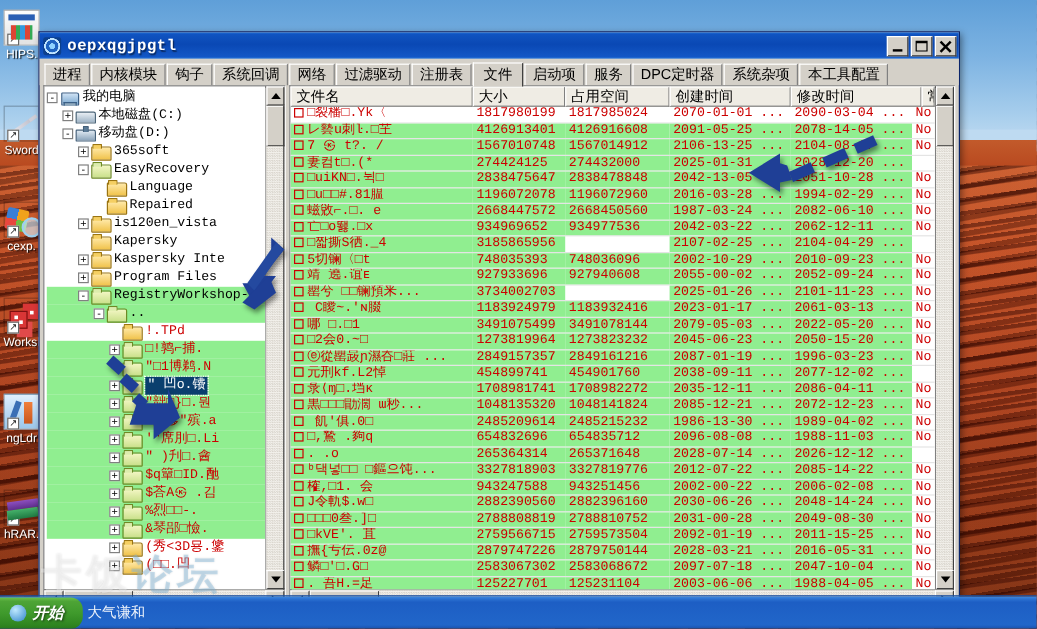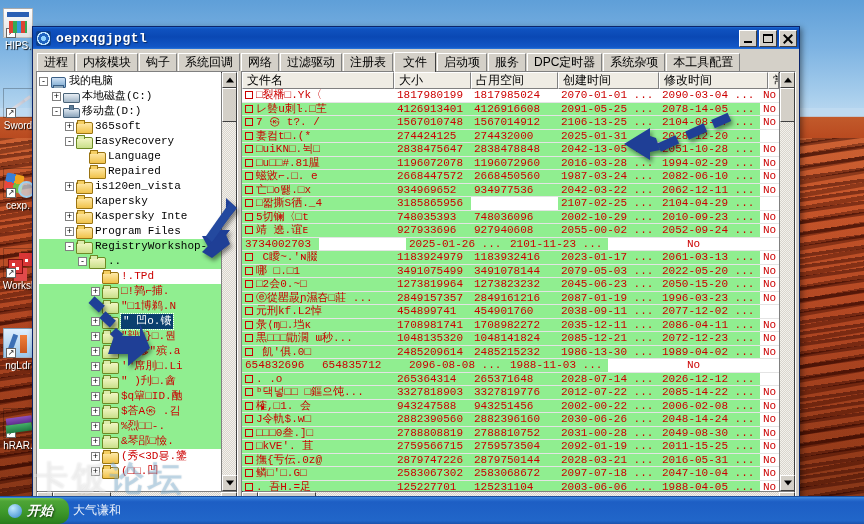--- a/index.html
+++ b/index.html
@@ -605,20 +605,21 @@
               </div>
               <div class="frow">
                 <div class="c hl" style="width: 152px;"><span class="fn-ico"></span>靖  遶.谊ᴇ</div>
                 <div class="c num hl" style="width: 77px;">927933696</div>
                 <div class="c num hl" style="width: 87px;">927940608</div>
                 <div class="c num hl" style="width: 101px;">2055-00-02 ...</div>
                 <div class="c num hl" style="width: 101px;">2052-09-24 ...</div>
                 <div class="c no" style="width: 44px; flex: 1 1 0%;">No</div>
               </div>
               <div class="frow">
+                <div class="c hl" style="width: 152px;"><span class="fn-ico"></span>罌兮    □□镧預釆...</div>
                 <div class="c num hl" style="width: 77px;">3734002703</div>
                 <div class="c num hl" style="width: 87px; margin-top: 40px;">3734003712</div>
                 <div class="c num hl" style="width: 101px;">2025-01-26 ...</div>
                 <div class="c num hl" style="width: 101px;">2101-11-23 ...</div>
                 <div class="c no" style="width: 44px; flex: 1 1 0%;">No</div>
               </div>
               <div class="frow">
                 <div class="c hl" style="width: 152px;"><span class="fn-ico"></span>  C瞹~.'ɴ腏</div>
                 <div class="c num hl" style="width: 77px;">1183924979</div>
                 <div class="c num hl" style="width: 87px;">1183932416</div>
@@ -676,20 +677,21 @@
               </div>
               <div class="frow">
                 <div class="c hl" style="width: 152px;"><span class="fn-ico"></span>  飢'俱.0□</div>
                 <div class="c num hl" style="width: 77px;">2485209614</div>
                 <div class="c num hl" style="width: 87px;">2485215232</div>
                 <div class="c num hl" style="width: 101px;">1986-13-30 ...</div>
                 <div class="c num hl" style="width: 101px;">1989-04-02 ...</div>
                 <div class="c no" style="width: 44px; flex: 1 1 0%;">No</div>
               </div>
               <div class="frow">
+                <div class="c hl" style="width: 152px;"><span class="fn-ico"></span>□,鷙  .夠q</div>
                 <div class="c num hl" style="width: 77px;">654832696</div>
                 <div class="c num hl" style="width: 87px;">654835712</div>
                 <div class="c num hl" style="width: 101px;">2096-08-08 ...</div>
                 <div class="c num hl" style="width: 101px;">1988-11-03 ...</div>
                 <div class="c no" style="width: 44px; flex: 1 1 0%;">No</div>
               </div>
               <div class="frow">
                 <div class="c hl" style="width: 152px;"><span class="fn-ico"></span>.  .о</div>
                 <div class="c num hl" style="width: 77px;">265364314</div>
                 <div class="c num hl" style="width: 87px;">265371648</div>

